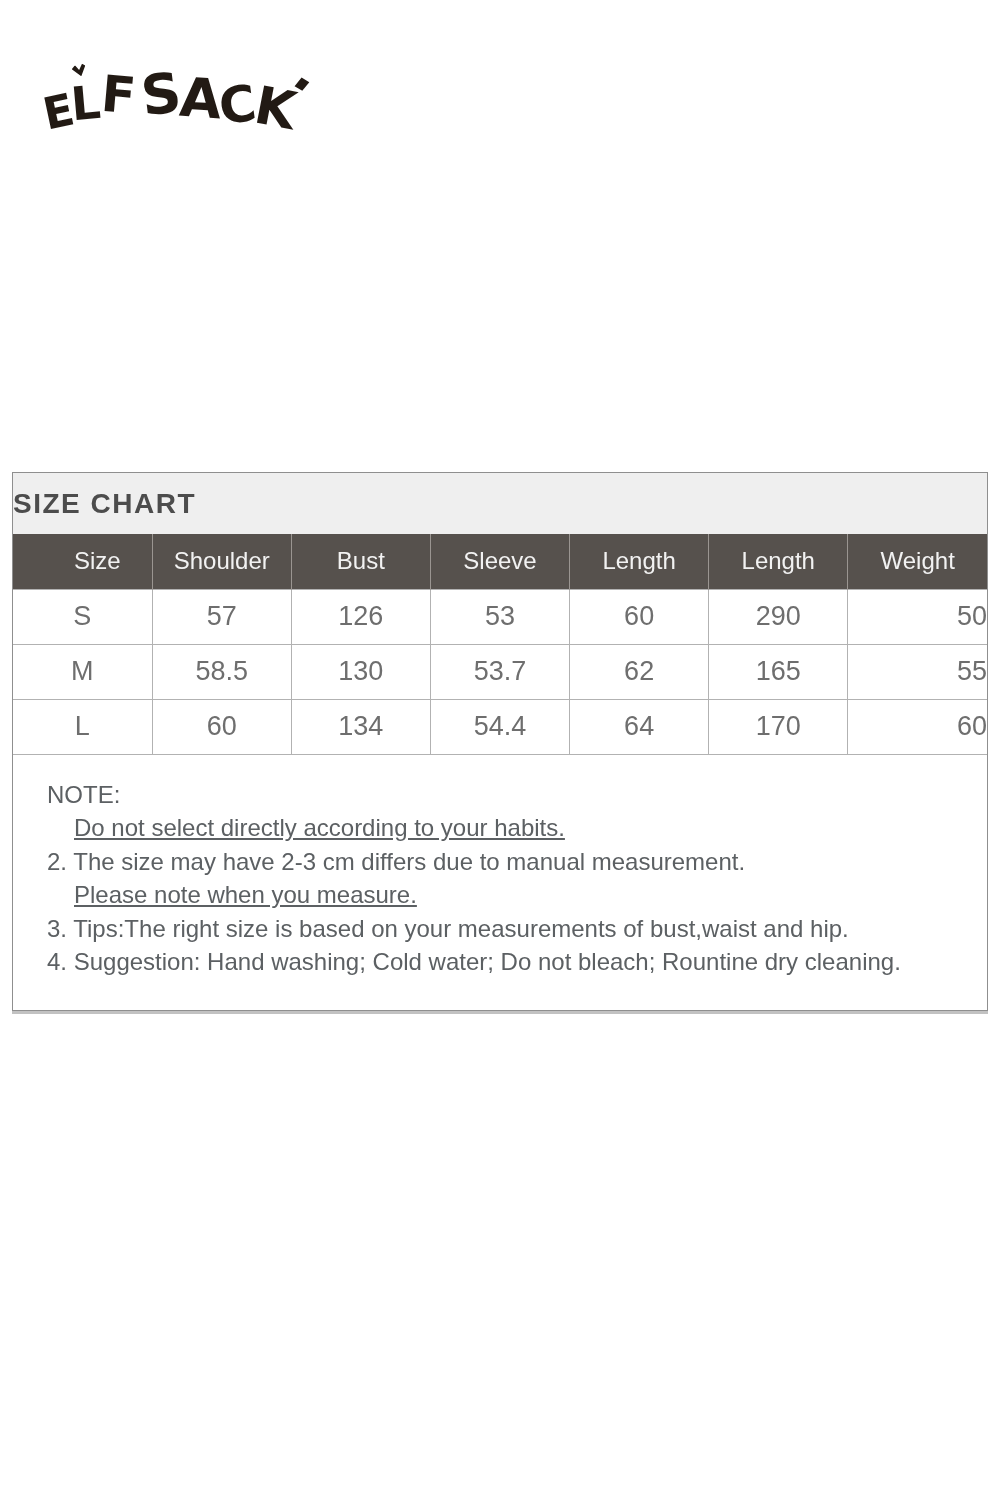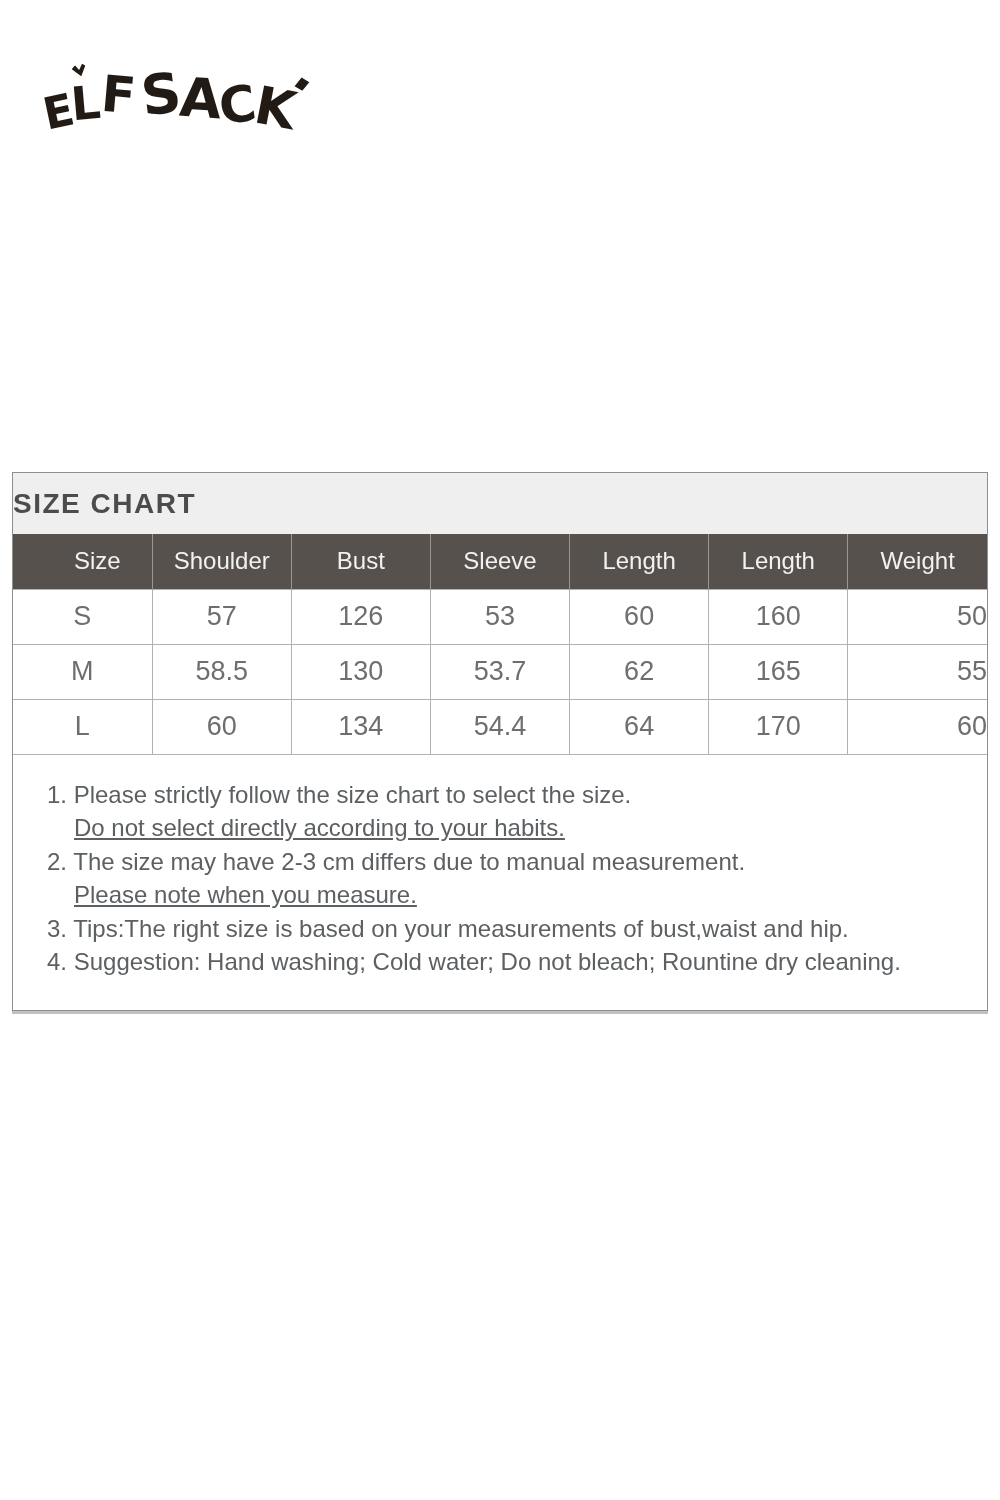--- a/index.html
+++ b/index.html
@@ -128,21 +128,21 @@
           <th>Weight</th>
         </tr>
     </thead>
     <tbody>
         <tr>
           <td>S</td>
           <td>57</td>
           <td>126</td>
           <td>53</td>
           <td>60</td>
-          <td>160</td>
+          <td>290</td>
           <td>50</td>
         </tr>
         <tr>
           <td>M</td>
           <td>58.5</td>
           <td>130</td>
           <td>53.7</td>
           <td>62</td>
           <td>165</td>
           <td>55</td>
@@ -153,21 +153,21 @@
           <td>134</td>
           <td>54.4</td>
           <td>64</td>
           <td>170</td>
           <td>60</td>
         </tr>
       </tbody>
   </table>
 
   <div class="notes">
-  <div class="note-line">1. Please strictly follow the size chart to select the size.</div>
+    <div class="note-line">NOTE:</div>
       <div class="note-line indent">Do not select directly according to your habits.</div>
       <div class="note-line">2. The size may have 2-3 cm differs due to manual measurement.</div>
       <div class="note-line indent">Please note when you measure.</div>
       <div class="note-line">3. Tips:The right size is based on your measurements of bust,waist and hip.</div>
       <div class="note-line">4. Suggestion: Hand washing; Cold water; Do not bleach; Rountine dry cleaning.</div>
     </div>
 
 </div>
 
 </body></html>

